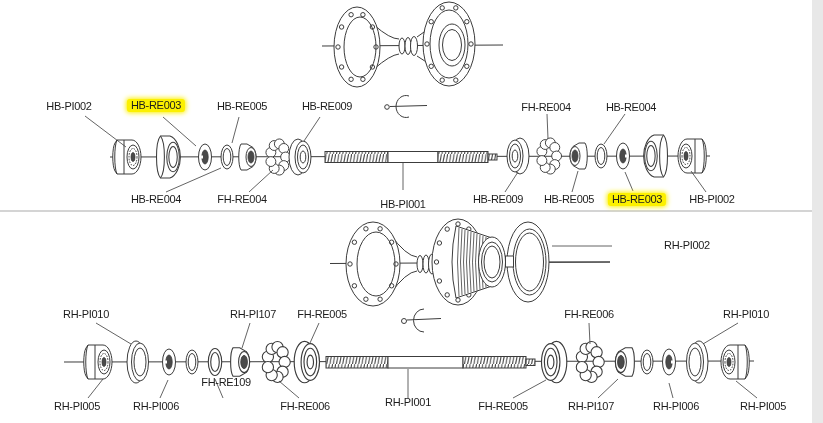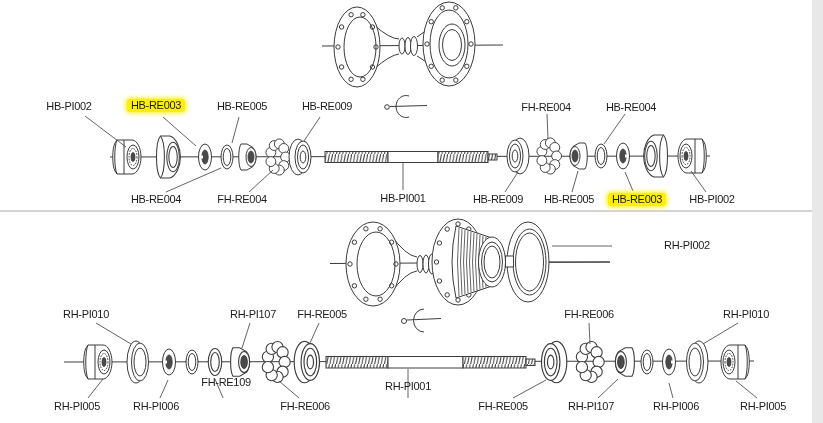--- a/index.html
+++ b/index.html
@@ -310,40 +310,40 @@
   <div>
     <div class="lbl" style="left:69px;top:100px">HB-PI002</div>
     <div class="lbl hl" style="left:156px;top:99px">HB-RE003</div>
     <div class="lbl" style="left:242px;top:100px">HB-RE005</div>
     <div class="lbl" style="left:327px;top:100px">HB-RE009</div>
     <div class="lbl" style="left:546px;top:101px">FH-RE004</div>
     <div class="lbl" style="left:631px;top:101px">HB-RE004</div>
 
     <div class="lbl" style="left:156px;top:193px">HB-RE004</div>
     <div class="lbl" style="left:242px;top:193px">FH-RE004</div>
-    <div class="lbl" style="left:403px;top:192px">HB-PI001</div>
+    <div class="lbl" style="left:403px;top:198px">HB-PI001</div>
     <div class="lbl" style="left:498px;top:193px">HB-RE009</div>
     <div class="lbl" style="left:569px;top:193px">HB-RE005</div>
     <div class="lbl hl" style="left:637px;top:193px">HB-RE003</div>
     <div class="lbl" style="left:712px;top:193px">HB-PI002</div>
   </div>
 
   <div>
     <div class="lbl" style="left:664px;top:239px;transform:none">RH-PI002</div>
 
     <div class="lbl" style="left:86px;top:308px">RH-PI010</div>
     <div class="lbl" style="left:253px;top:308px">RH-PI107</div>
     <div class="lbl" style="left:322px;top:308px">FH-RE005</div>
     <div class="lbl" style="left:589px;top:308px">FH-RE006</div>
     <div class="lbl" style="left:746px;top:308px">RH-PI010</div>
 
     <div class="lbl" style="left:77px;top:400px">RH-PI005</div>
     <div class="lbl" style="left:156px;top:400px">RH-PI006</div>
     <div class="lbl" style="left:226px;top:376px">FH-RE109</div>
     <div class="lbl" style="left:305px;top:400px">FH-RE006</div>
-    <div class="lbl" style="left:408px;top:380px">RH-PI001</div>
+    <div class="lbl" style="left:408px;top:396px">RH-PI001</div>
     <div class="lbl" style="left:503px;top:400px">FH-RE005</div>
     <div class="lbl" style="left:591px;top:400px">RH-PI107</div>
     <div class="lbl" style="left:676px;top:400px">RH-PI006</div>
     <div class="lbl" style="left:763px;top:400px">RH-PI005</div>
   </div>
 
 </div>
 
 </body></html>

